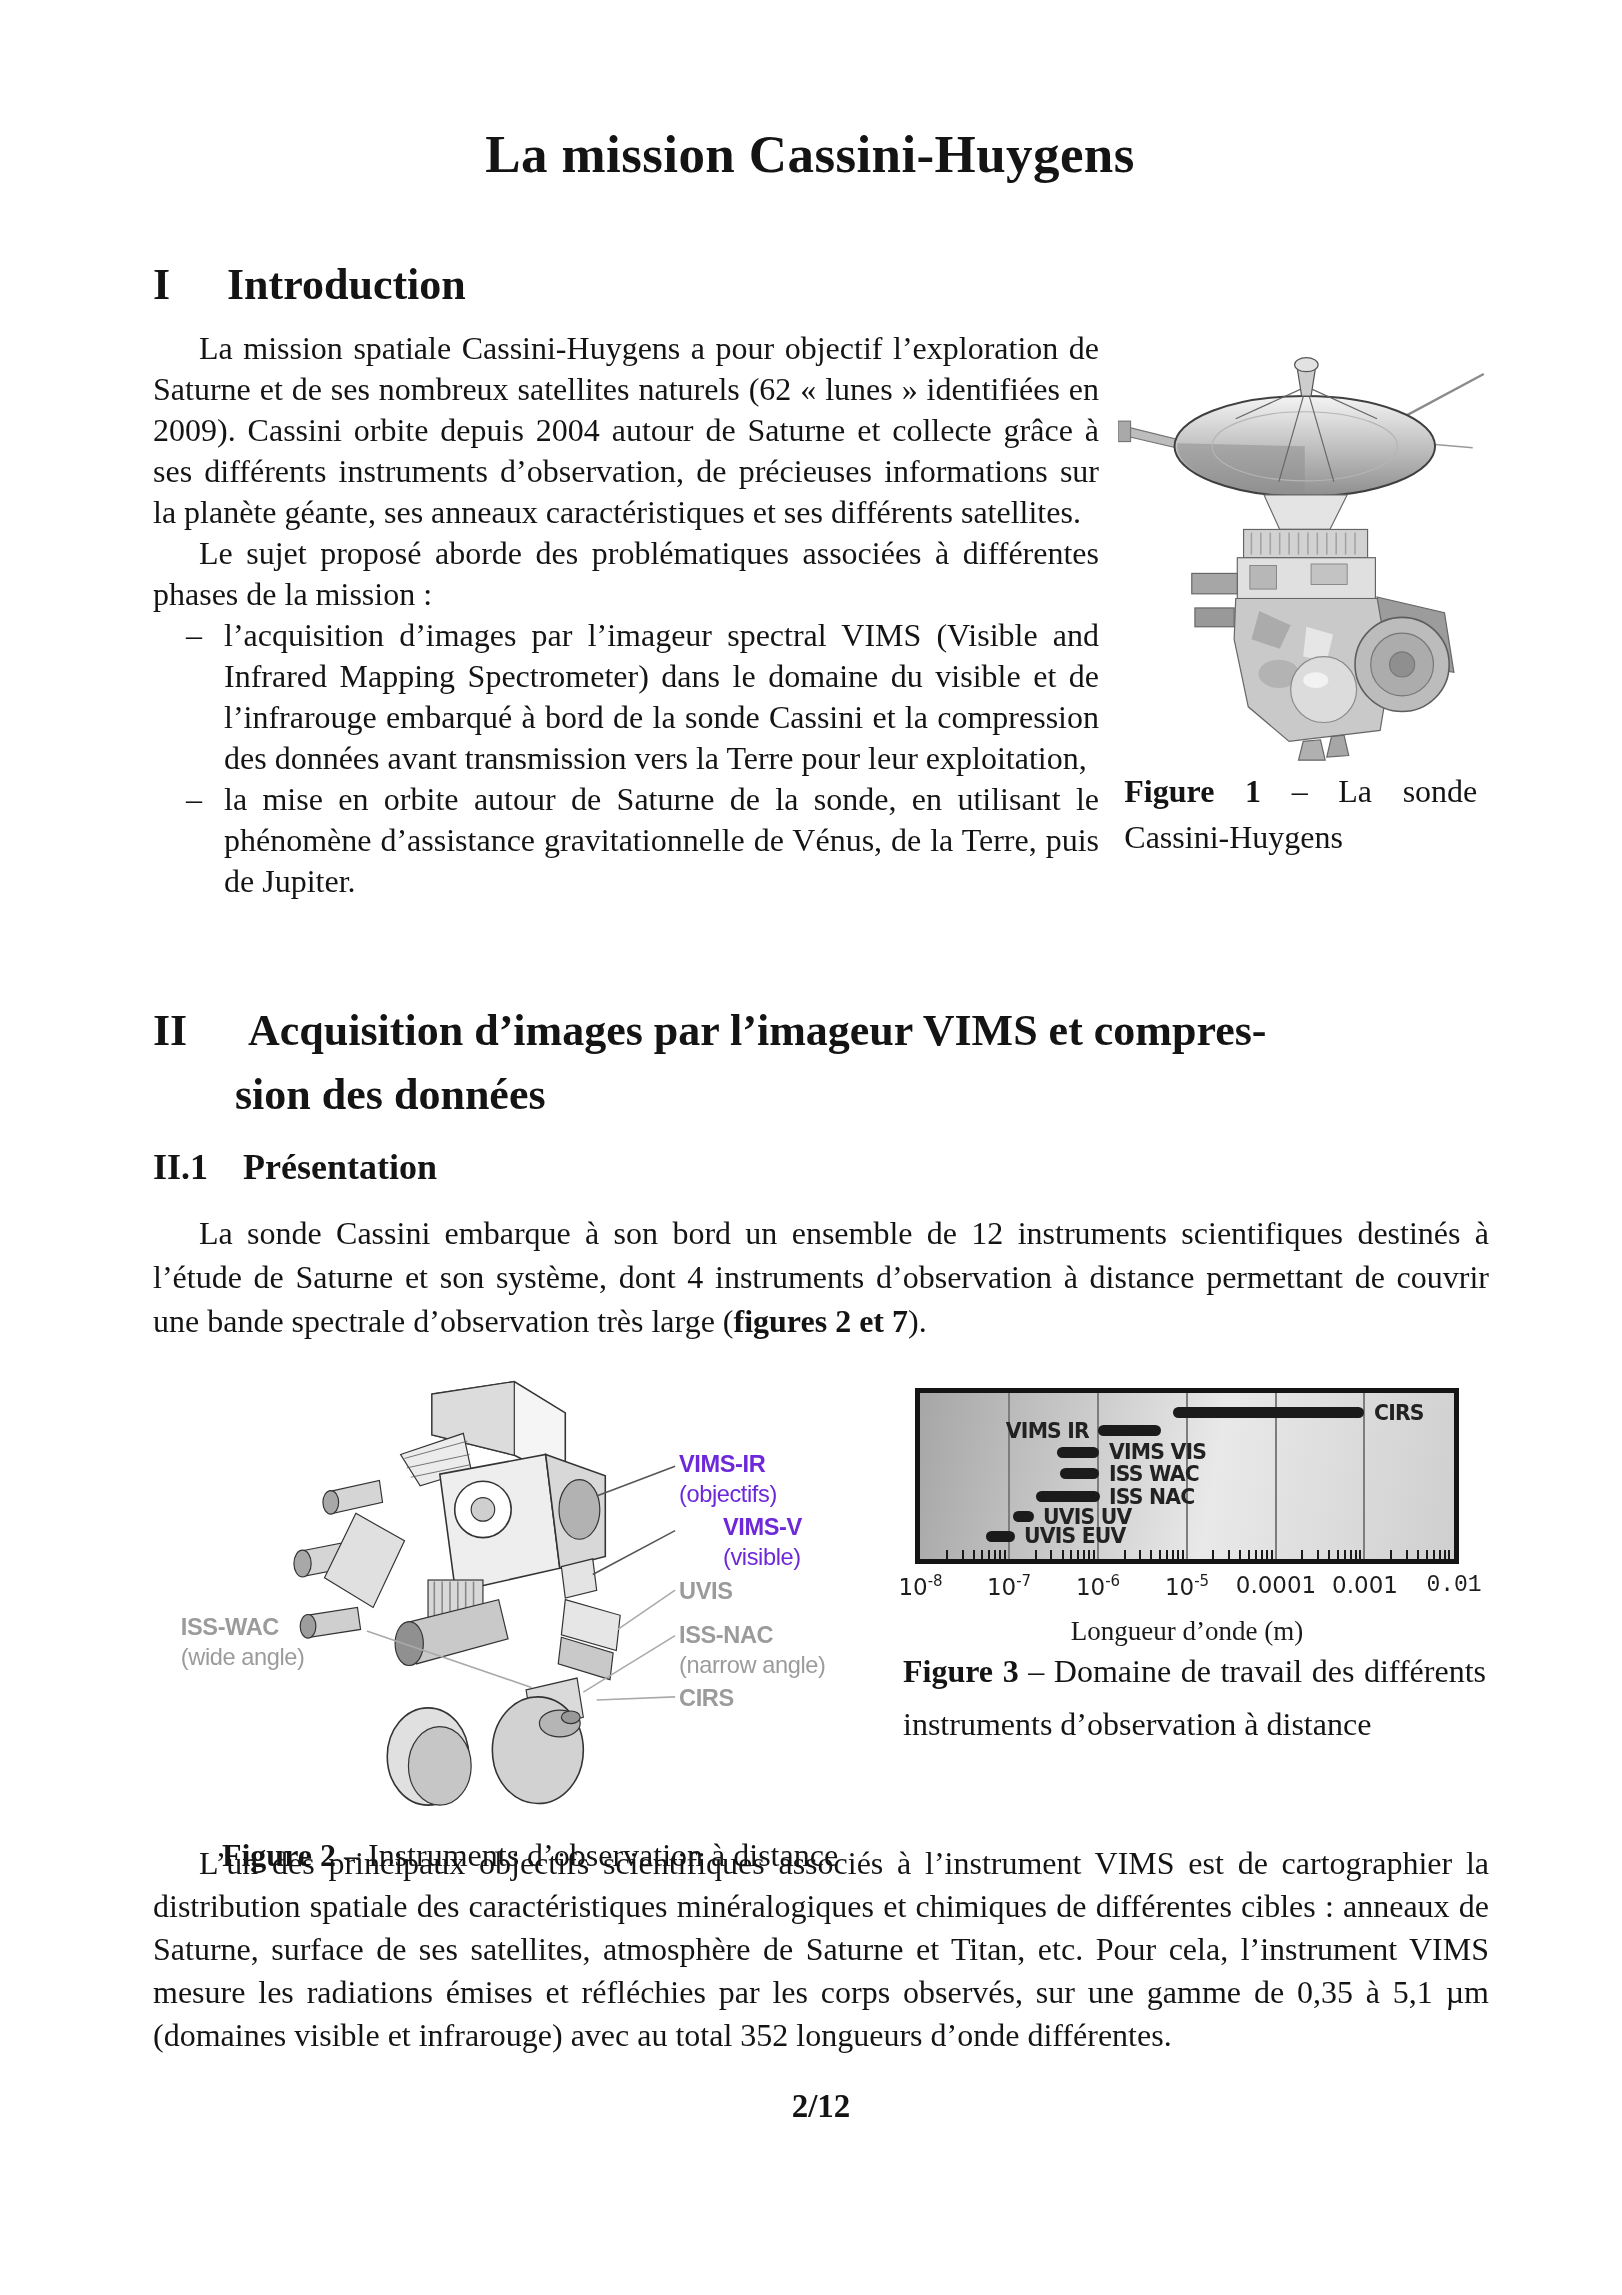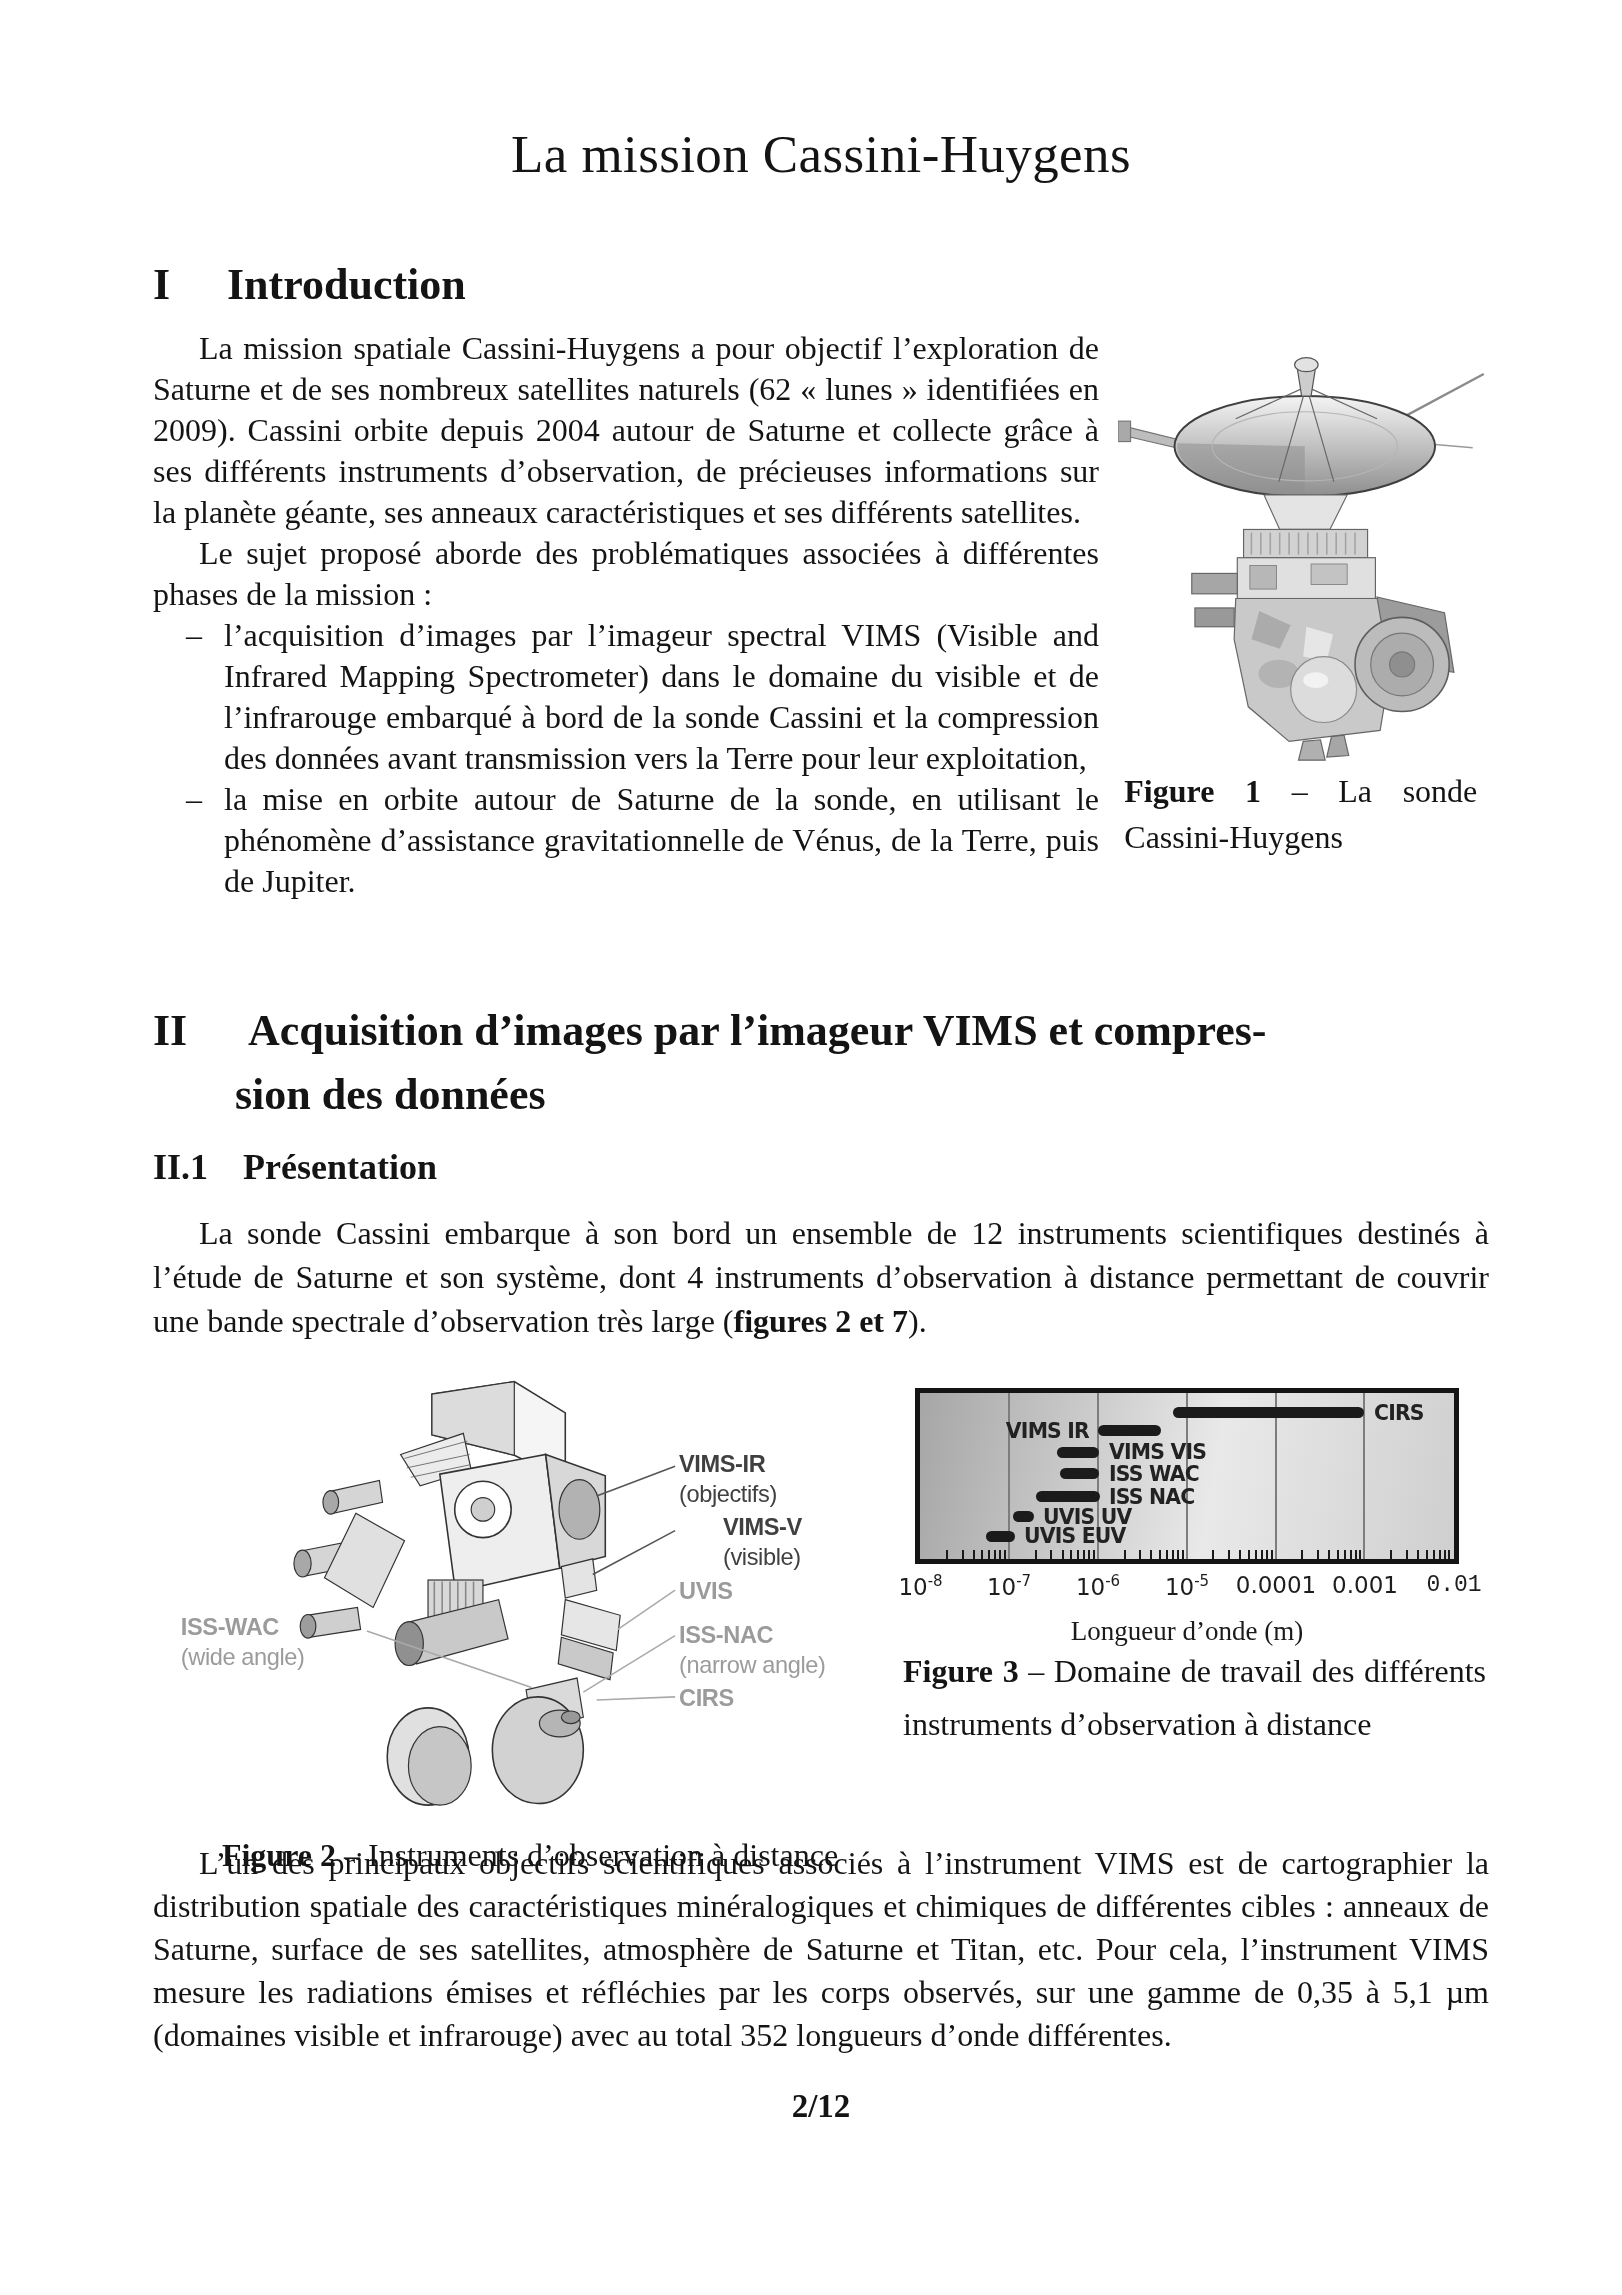--- a/index.html
+++ b/index.html
@@ -6,22 +6,22 @@
   .page{
     position:relative;
     width:1623px;height:2295px;
     background:#ffffff;
     font-family:"Liberation Serif","DejaVu Serif",serif;
     color:#141414;
     overflow:hidden;
   }
   
   .title{
-    position:absolute;left:153px;top:124px;width:1336px;
-    text-align:center;font-size:53px;font-weight:normal;letter-spacing:0.4px;
+    position:absolute;left:142px;top:124px;width:1336px;
+    text-align:center;font-size:53px;font-weight:bold;letter-spacing:0.4px;
   }
   .h1{
     position:absolute;left:153px;top:259px;width:1336px;
     font-size:44px;font-weight:bold;
   }
   .h1 .hnum{display:inline-block;min-width:43px;}
   .h1 .htxt{display:inline-block;margin-left:31px;}
   .h2{
     position:absolute;left:153px;top:999px;width:1382px;
     font-size:44px;font-weight:bold;line-height:64px;
@@ -55,21 +55,21 @@
     position:absolute;left:6.3px;top:424px;width:353px;
     font-size:32px;line-height:46px;text-align:justify;
   }
   
   .fig2{position:absolute;left:169px;top:1380px;width:722px;height:451px;}
   .fig2 svg{position:absolute;left:0;top:0;}
   .f2lab{
     position:absolute;white-space:nowrap;
     font-family:"Liberation Sans","DejaVu Sans",sans-serif;
     font-size:23.6px;font-weight:bold;letter-spacing:-0.4px;line-height:30px;
-    color:#404040;
+    color:#6d28d9;
   }
   .f2lab .sub{font-weight:normal;}
   .f2lab.gray{color:#9b9b9b;}
   .f2lab.rightalign{text-align:left;}
   .fig2-caption{
     position:absolute;left:169px;top:1835px;width:722px;
     text-align:center;font-size:32px;line-height:41px;
   }
   
   .fig3-chart{

